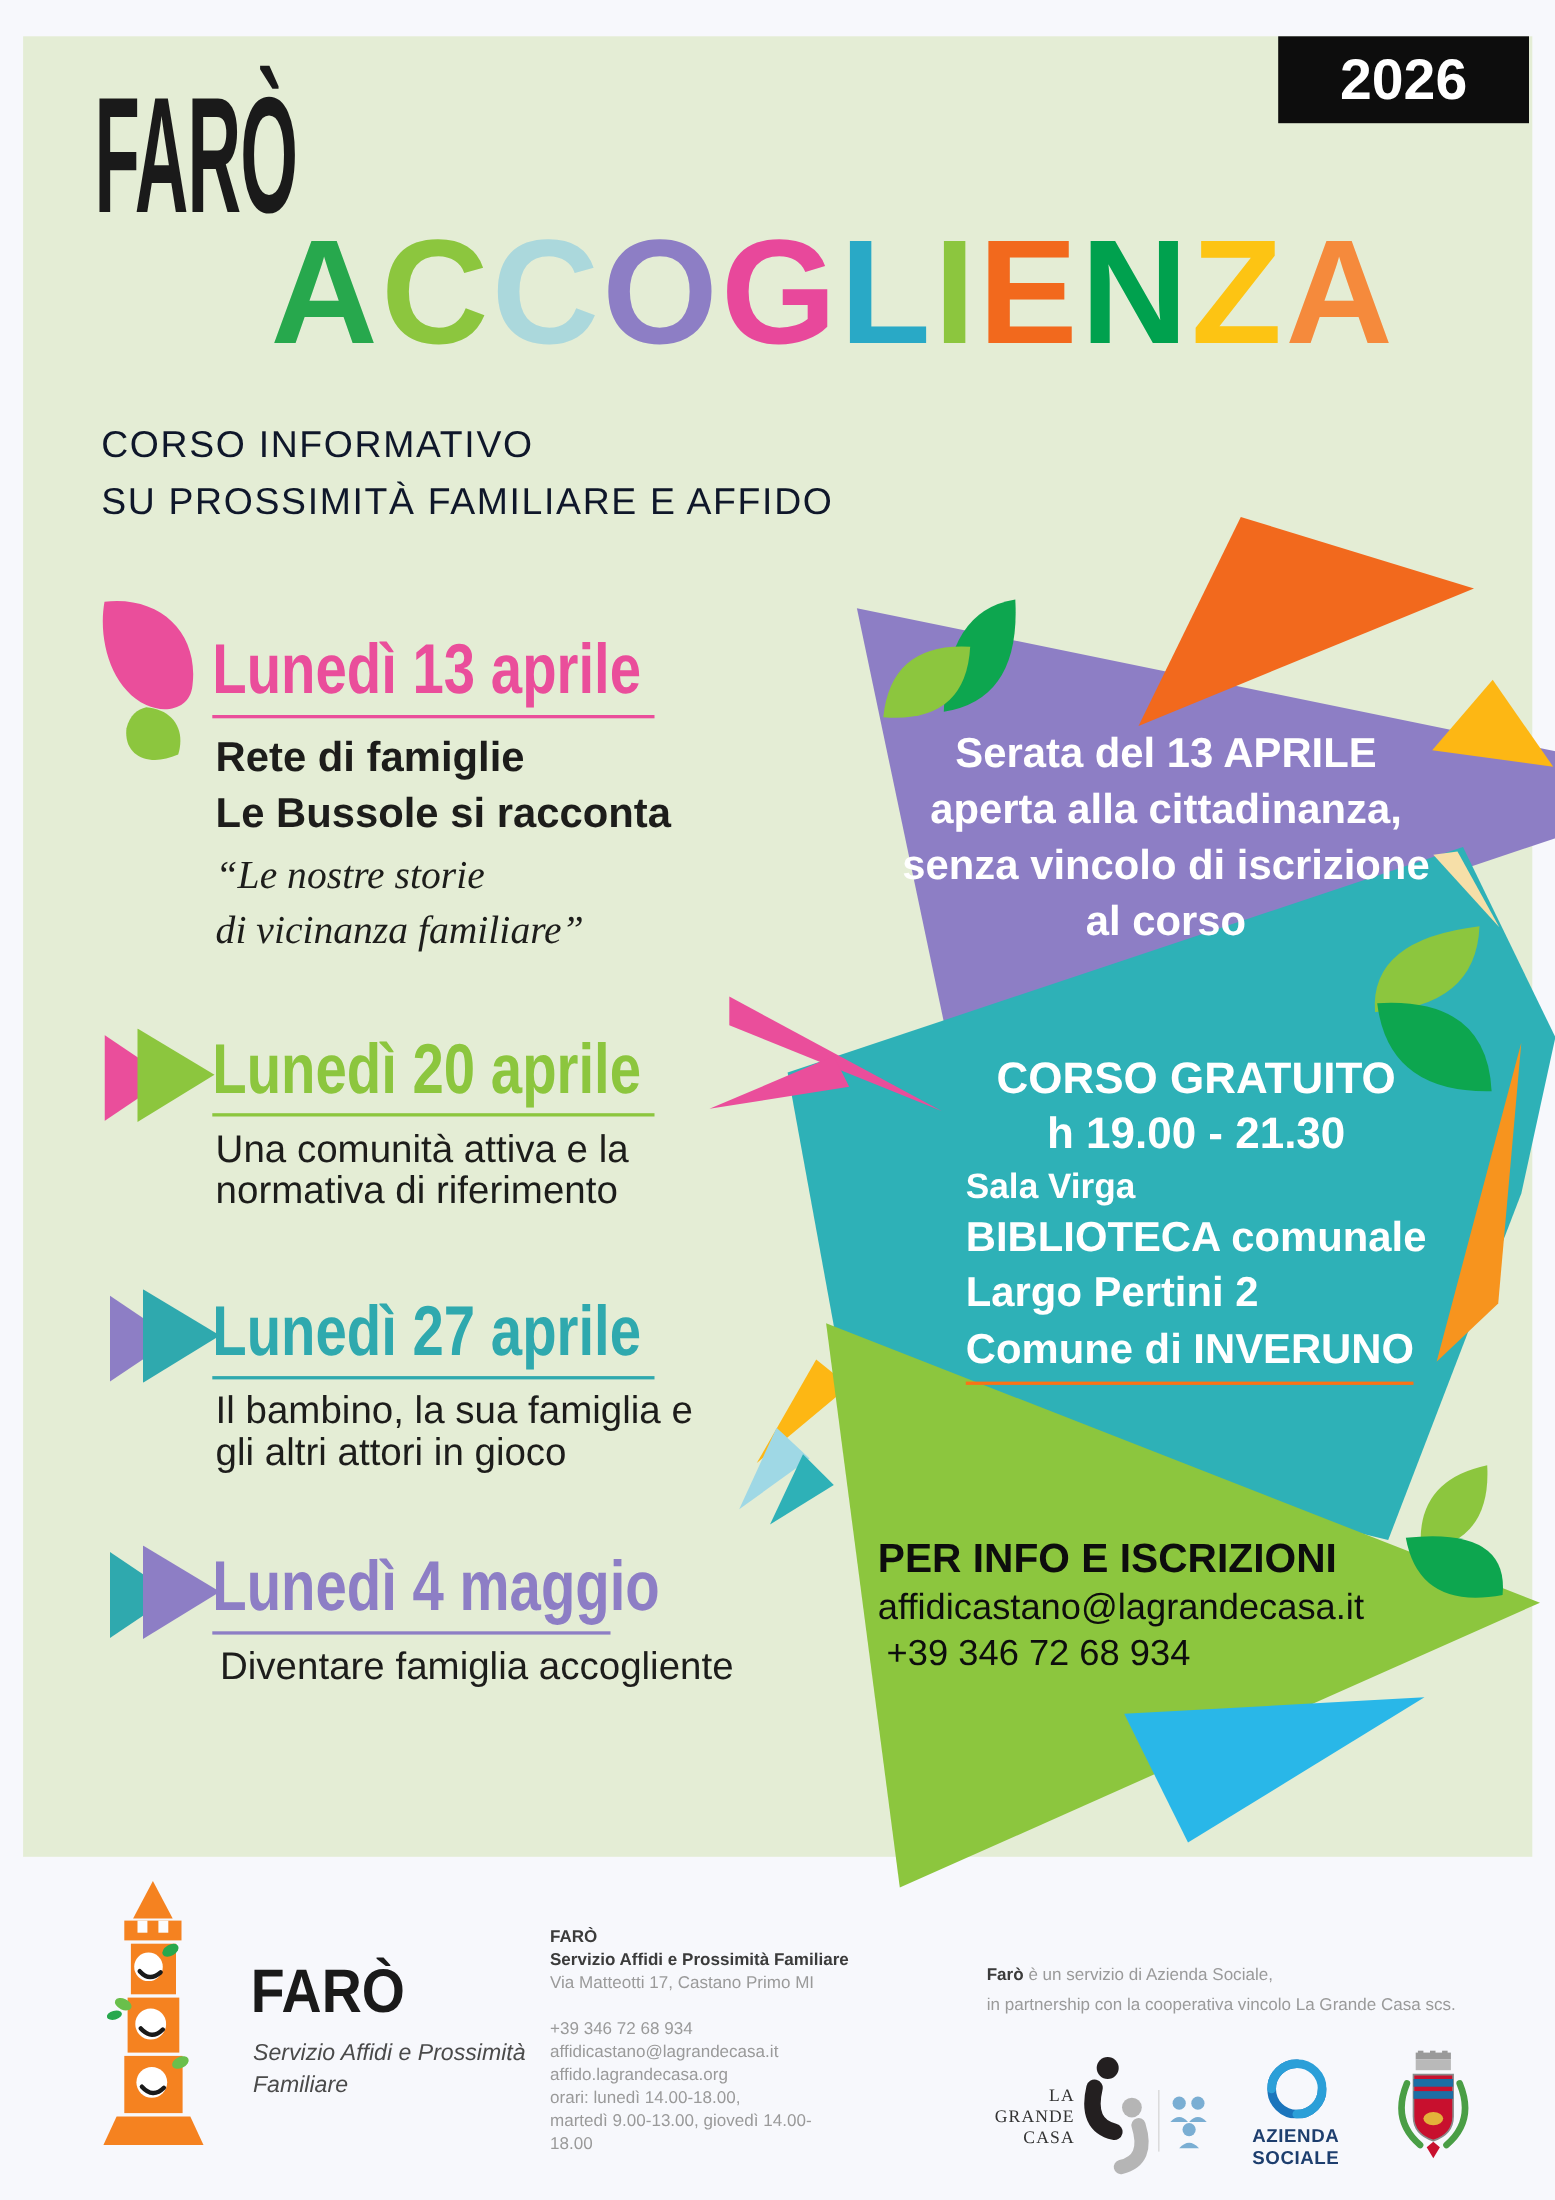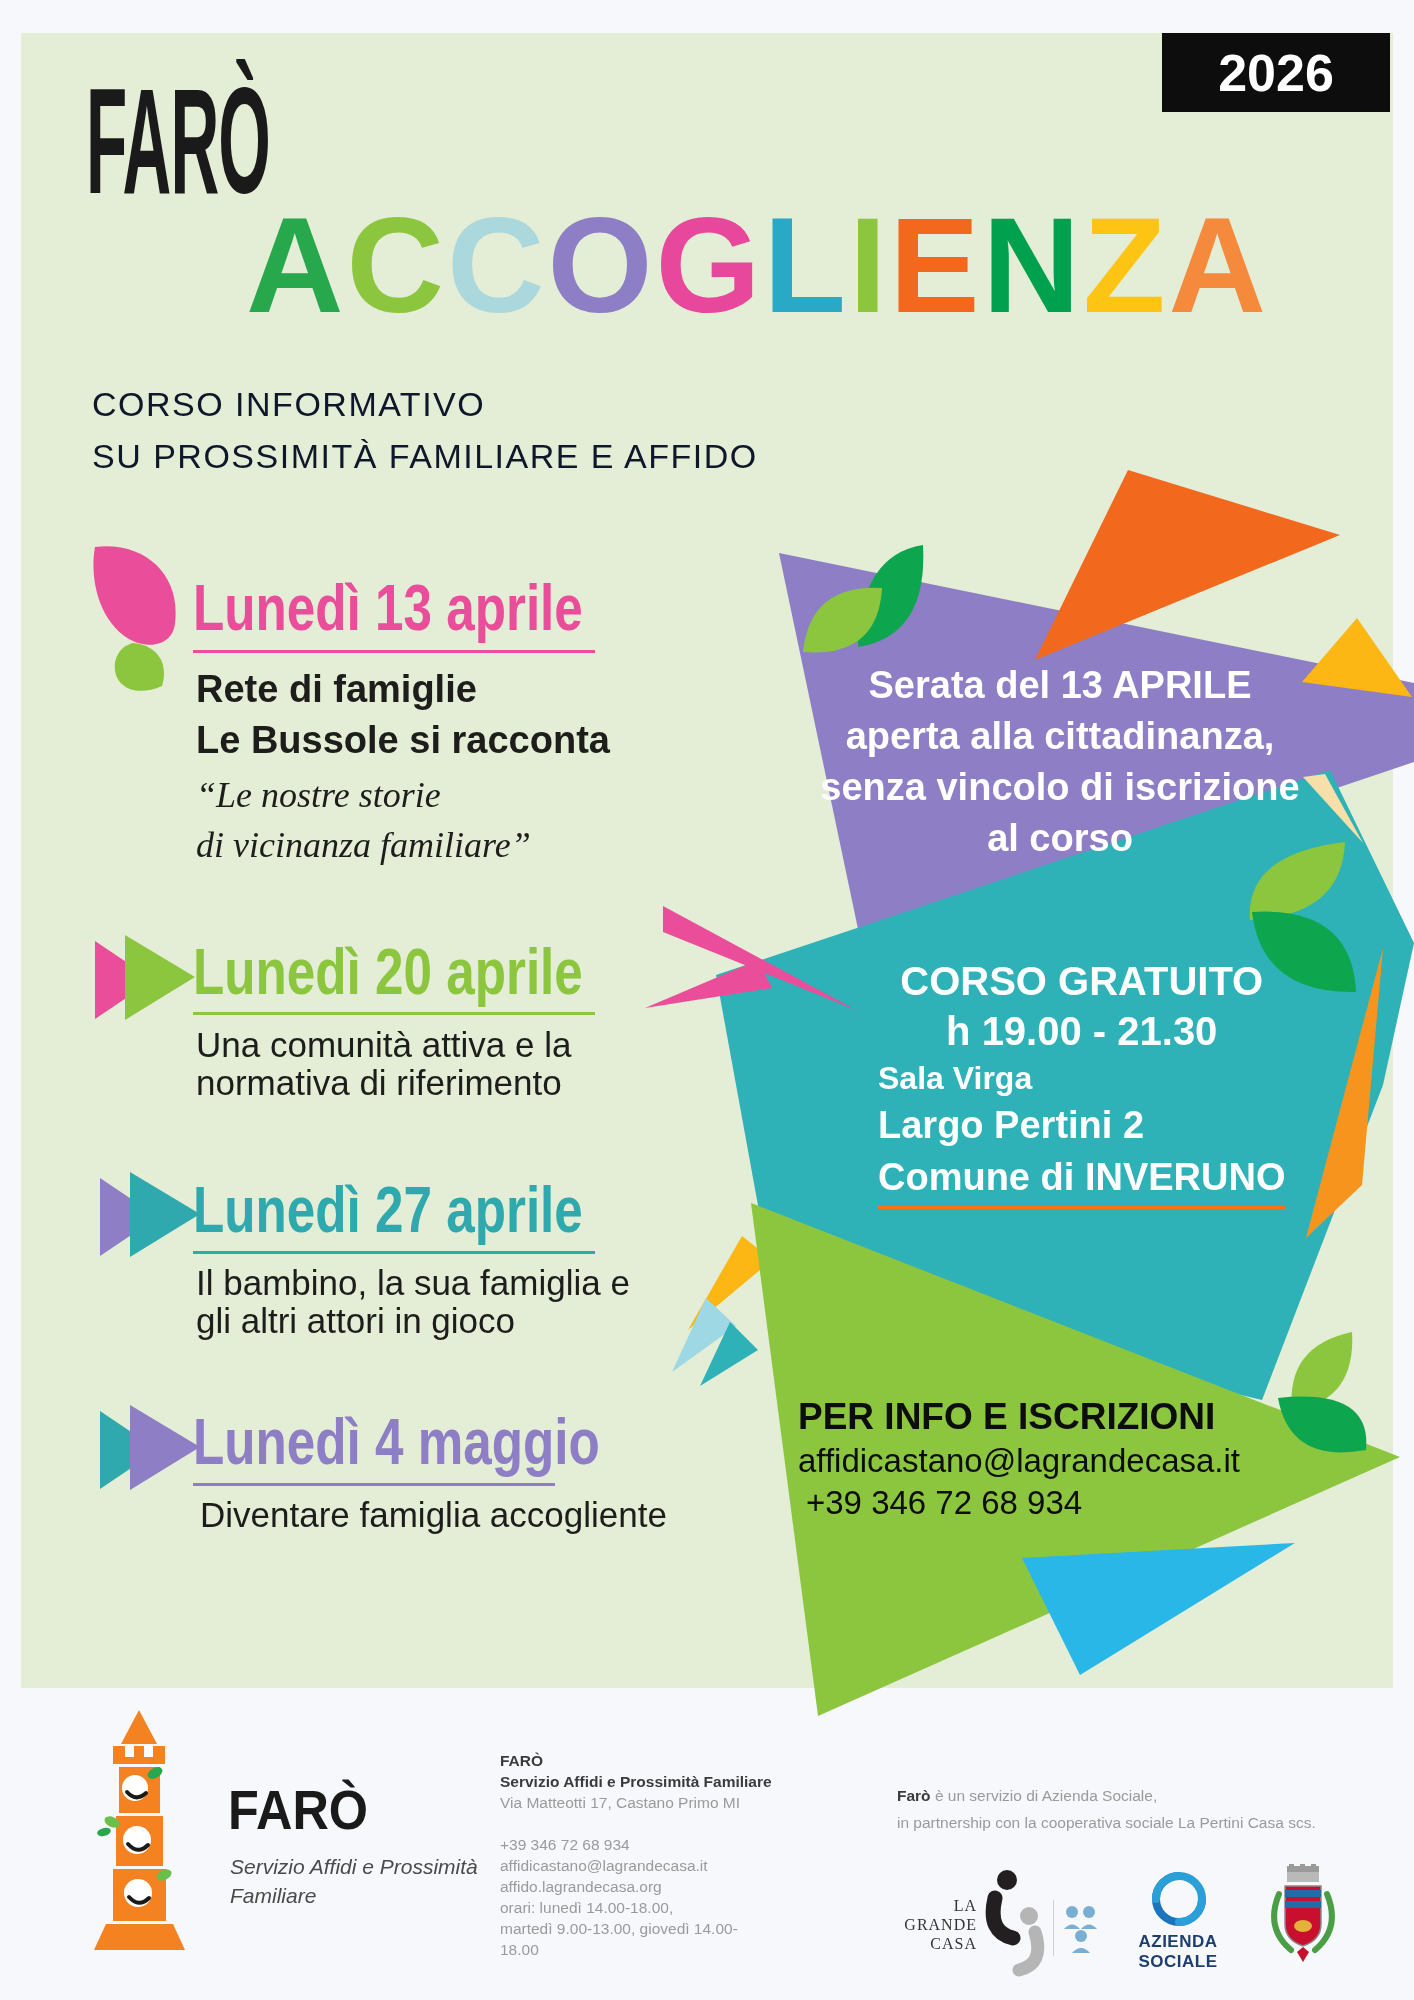--- a/index.html
+++ b/index.html
@@ -153,20 +153,21 @@
   <div>Serata del 13 APRILE</div>
   <div>aperta alla cittadinanza,</div>
   <div>senza vincolo di iscrizione</div>
   <div>al corso</div>
 </div>
 
 <div id="corso" class="abs">
   <div class="l1">CORSO GRATUITO</div>
   <div class="l2">h 19.00 - 21.30</div>
   <div class="l3">Sala Virga</div>
+  <div class="l4">BIBLIOTECA comunale</div>
   <div class="l5">Largo Pertini 2</div>
   <div class="l6"><span>Comune di INVERUNO</span></div>
 </div>
 
 <div id="info" class="abs">
   <div class="t">PER INFO E ISCRIZIONI</div>
   <div class="e">affidicastano@lagrandecasa.it</div>
   <div class="p">+39 346 72 68 934</div>
 </div>
 
@@ -204,21 +205,21 @@
   <div>+39 346 72 68 934</div>
   <div>affidicastano@lagrandecasa.it</div>
   <div>affido.lagrandecasa.org</div>
   <div>orari: lunedì 14.00-18.00,</div>
   <div>martedì 9.00-13.00, giovedì 14.00-</div>
   <div>18.00</div>
 </div>
 
 <div id="footer-partner" class="abs">
   <div><span class="b">Farò</span><span> è un servizio di Azienda Sociale,</span></div>
-  <div>in partnership con la cooperativa sociale La Pertini Casa scs.</div>
+  <div>in partnership con la cooperativa vincolo La Grande Casa scs.</div>
 </div>
 
 <div id="lgc-text" class="abs">
   <div>LA</div>
   <div>GRANDE</div>
   <div>CASA</div>
 </div>
 <svg class="abs" style="left:985px;top:1868px;" width="62" height="115" viewBox="0 0 62 115">
   <circle cx="22" cy="12" r="10" fill="#231f20"></circle>
   <path d="M10,30 q-8,34 18,40" stroke="#231f20" stroke-width="15" fill="none" stroke-linecap="round"></path>

